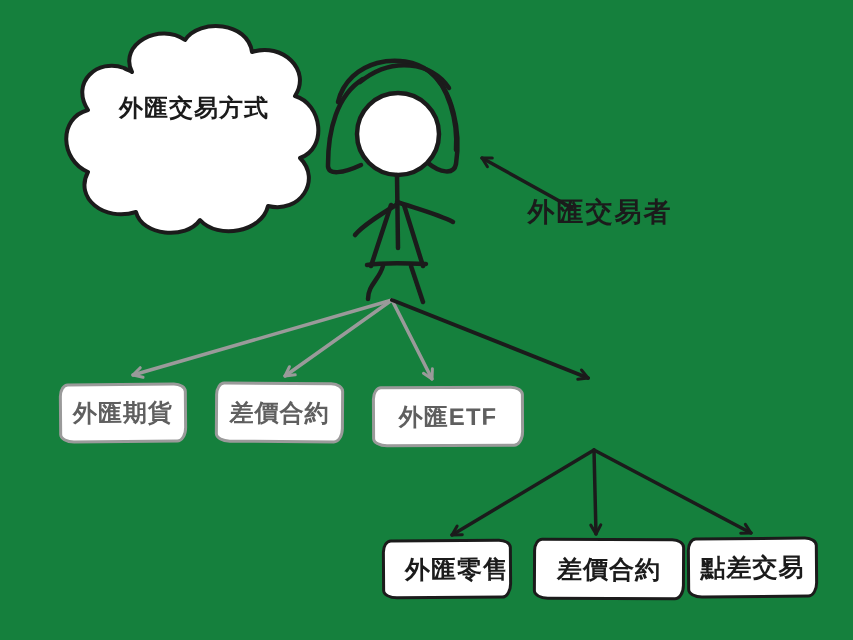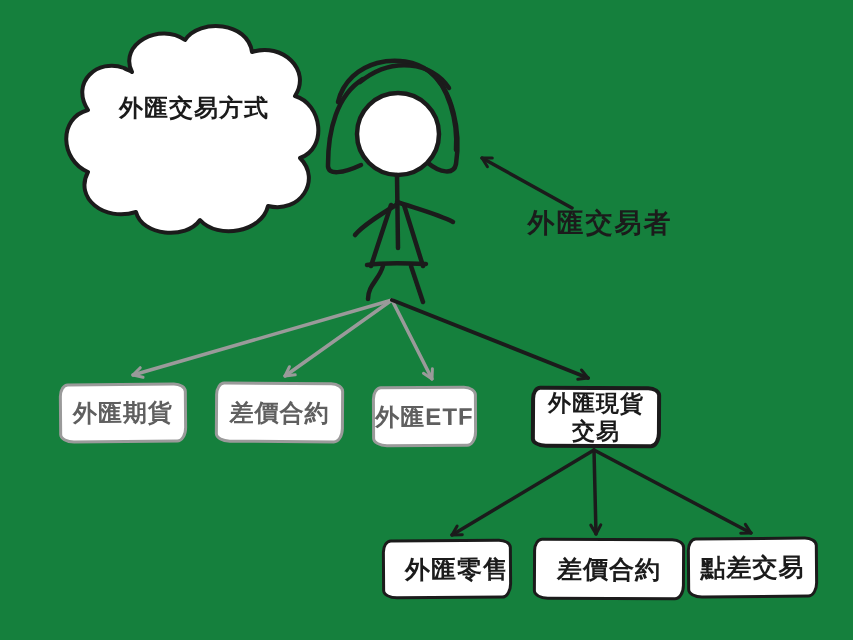--- a/index.html
+++ b/index.html
@@ -26,21 +26,21 @@
     color: #1b1b1b;
     text-align: center;
     white-space: nowrap;
   }
   .cloud-text {
     left: 84px; top: 90px; width: 220px;
     font-size: 24px; line-height: 35px;
     letter-spacing: 1px;
   }
   .trader-label {
-    left: 515px; top: 205px; width: 170px;
+    left: 515px; top: 194px; width: 170px;
     font-size: 27px; letter-spacing: 2px;
   }
   .sketch-box {
     position: absolute;
     box-sizing: border-box;
     background: #ffffff;
     display: flex;
     flex-direction: column;
     align-items: center;
     justify-content: center;
@@ -50,21 +50,21 @@
     color: #1b1b1b;
     border-radius: 9px 13px 10px 15px / 13px 9px 15px 9px;
     letter-spacing: 1px;
   }
   .sketch-box.muted {
     border-color: #9a9a9a;
     color: #5f5f5f;
   }
   .box-futures  { left: 59px;  top: 383px; width: 128px; height: 60px; font-size: 24px; transform: rotate(-0.5deg); }
   .box-options  { left: 215px; top: 382px; width: 129px; height: 61px; font-size: 24px; transform: rotate(0.4deg); }
-  .box-etf      { left: 372px; top: 386px; width: 105px; height: 61px; font-size: 24px; transform: rotate(-0.3deg); }
+  .box-etf      { left: 372px; top: 386px; width: 152px; height: 61px; font-size: 24px; transform: rotate(-0.3deg); }
   .box-spot     { left: 531px; top: 386px; width: 130px; height: 62px; font-size: 23px; line-height: 28px; border-width: 4px; transform: rotate(0.3deg); }
   .box-retail   { left: 382px; top: 539px; width: 130px; height: 60px; font-size: 25px; transform: rotate(-0.4deg); align-items: flex-end; }
   .box-cfd      { left: 533px; top: 538px; width: 152px; height: 62px; font-size: 25px; transform: rotate(0.3deg); }
   .box-spread   { left: 687px; top: 537px; width: 131px; height: 61px; font-size: 25px; transform: rotate(-0.5deg); }
 </style>
 </head>
 <body>
 
 <div id="canvas">
 
@@ -138,24 +138,20 @@
 
   <div class="sketch-box muted box-futures">
     <span>外匯期貨</span>
   </div>
   <div class="sketch-box muted box-options">
     <span>差價合約</span>
   </div>
   <div class="sketch-box muted box-etf">
     <span>外匯ETF</span>
   </div>
-  <div class="sketch-box box-spot">
-    <span>外匯現貨</span>
-    <span>交易</span>
-  </div>
 
   <div class="sketch-box box-retail">
     <span>外匯零售</span>
   </div>
   <div class="sketch-box box-cfd">
     <span>差價合約</span>
   </div>
   <div class="sketch-box box-spread">
     <span>點差交易</span>
   </div>

